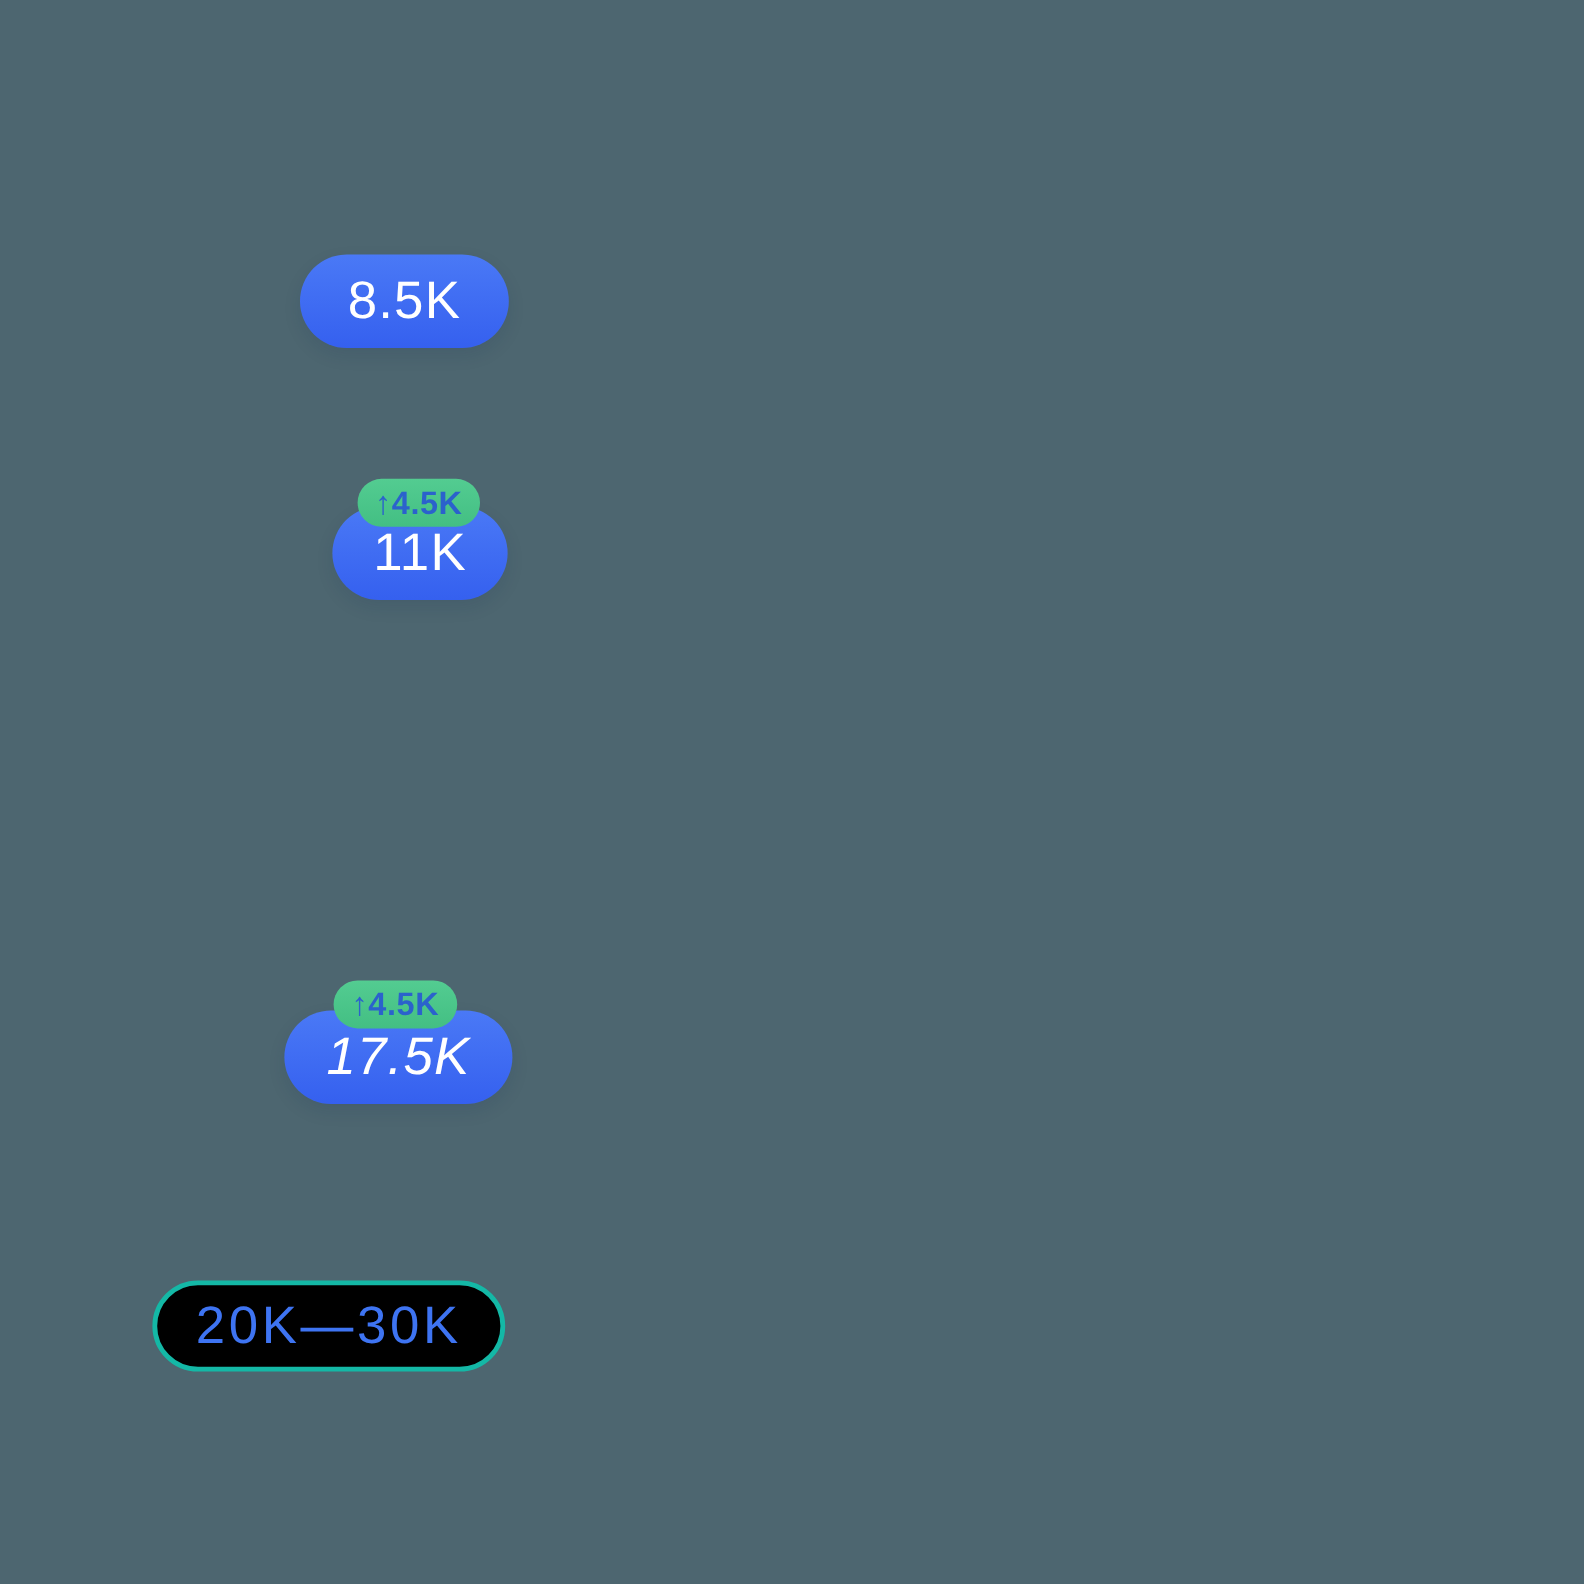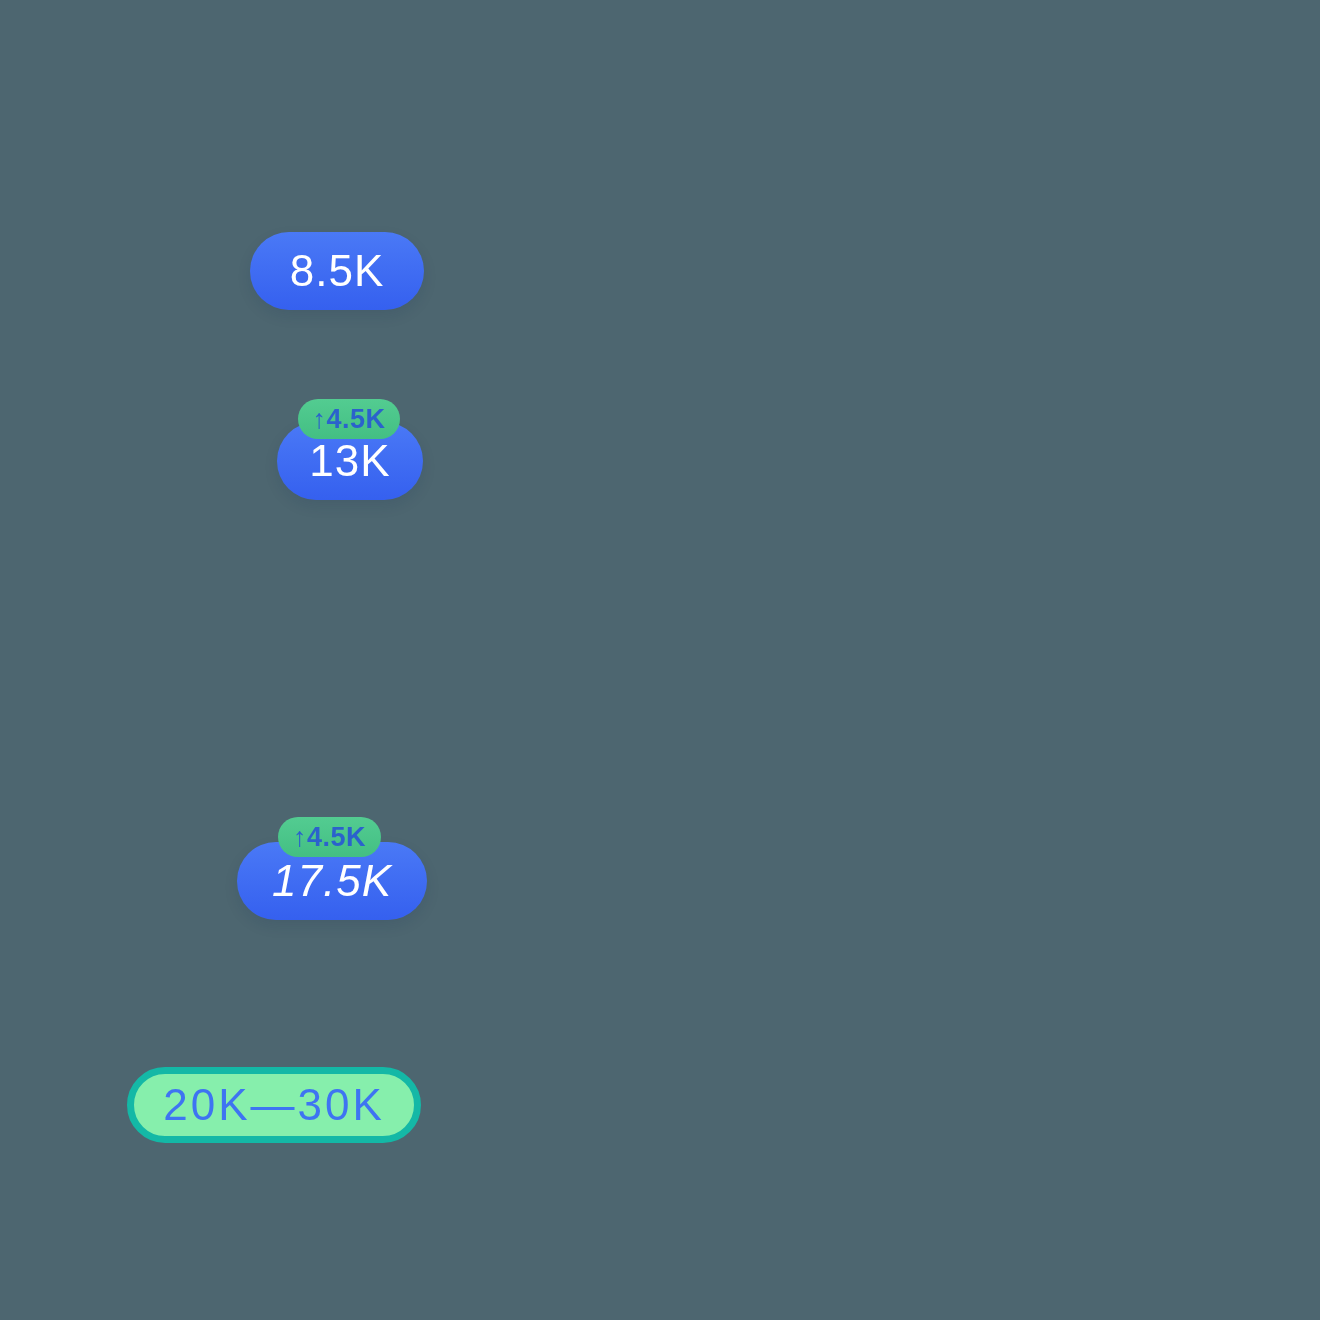--- a/index.html
+++ b/index.html
@@ -33,31 +33,31 @@
   }
   .pill-delta {
     background: linear-gradient(180deg, #53CC91 0%, #43BF83 100%);
     color: #2B62CC;
     font-size: 27px;
     font-weight: 700;
     letter-spacing: 0.5px;
     z-index: 2;
   }
   .pill-outline {
-    background: #86efac;
-    border: 7px solid #14b8a6;
+    background: #000000;
+    border: 4px solid #14b8a6;
     color: #3E74F2;
     font-size: 44px;
     font-weight: 500;
     letter-spacing: 3px;
     z-index: 1;
   }
 
   
-  #badge-1 { left: 250px; top: 232px; width: 174px; height: 78px; }
+  #badge-1 { left: 250px; top: 212px; width: 174px; height: 78px; }
 
   
   #badge-2       { left: 277px; top: 422px; width: 146px; height: 78px; }
   #badge-2-delta { left: 298px; top: 399px; width: 102px; height: 40px; }
 
   
   #badge-3       { left: 237px; top: 842px; width: 190px; height: 78px; font-style: italic; }
   #badge-3-delta { left: 278px; top: 817px; width: 103px; height: 40px; }
 
   
@@ -67,21 +67,21 @@
 <body style="background: rgb(77, 102, 112);">
 
 <div id="badge-1" class="pill pill-blue">
   <span>8.5K</span>
 </div>
 
 <div id="badge-2-delta" class="pill pill-delta">
   <span>↑4.5K</span>
 </div>
 <div id="badge-2" class="pill pill-blue">
-  <span>13K</span>
+  <span>11K</span>
 </div>
 
 <div id="badge-3-delta" class="pill pill-delta">
   <span>↑4.5K</span>
 </div>
 <div id="badge-3" class="pill pill-blue">
   <span>17.5K</span>
 </div>
 
 <div id="badge-4" class="pill pill-outline">

